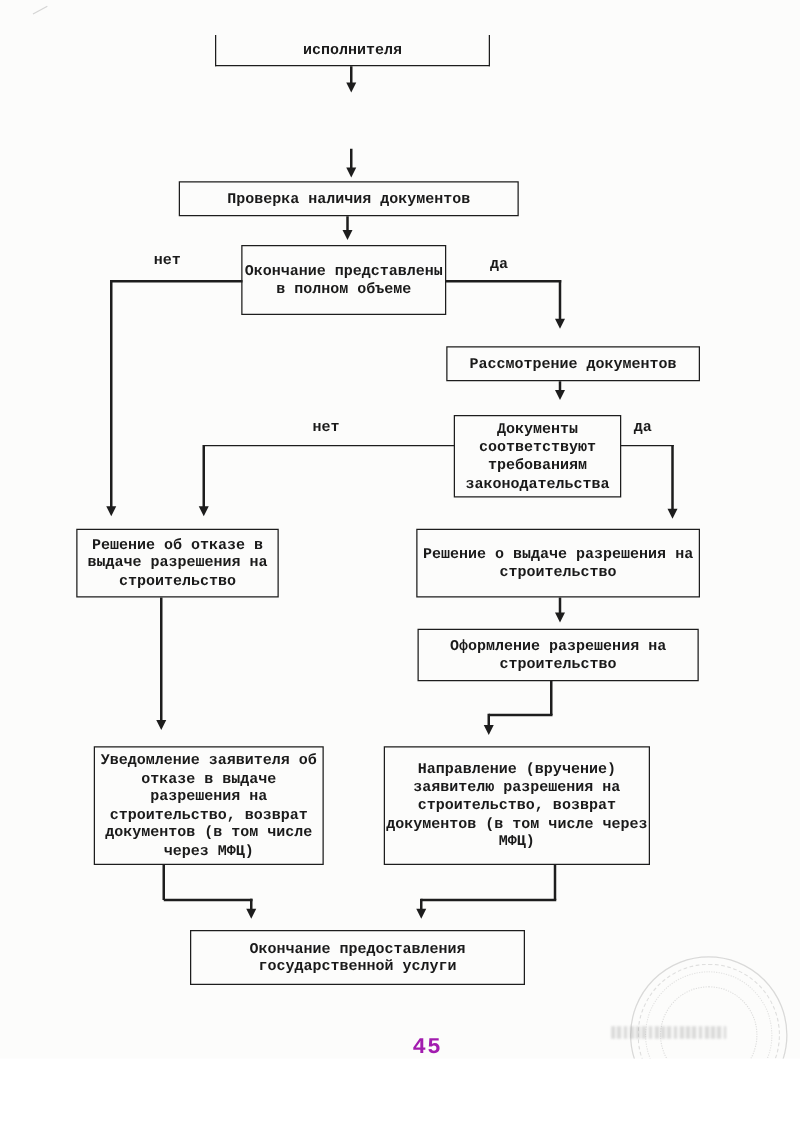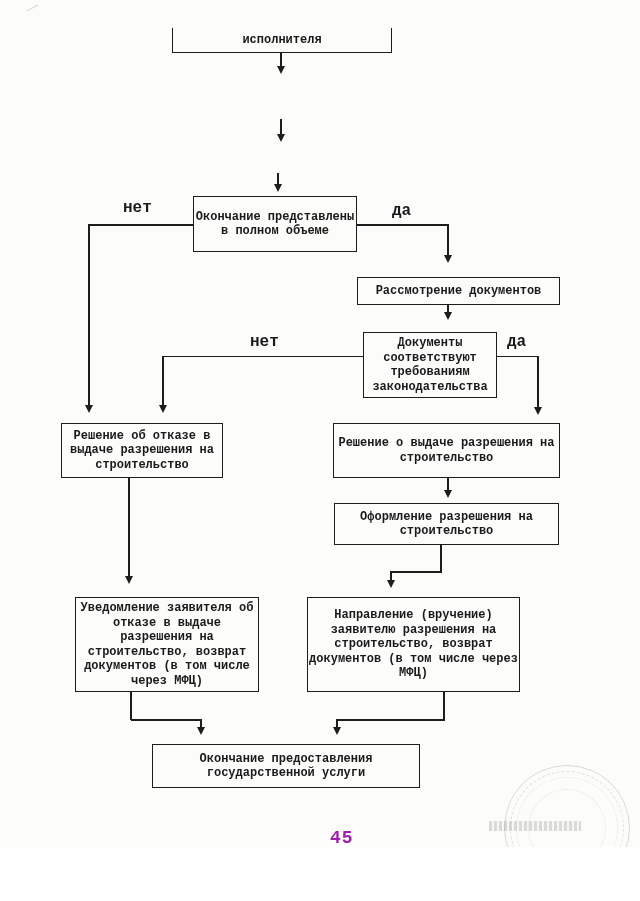--- a/index.html
+++ b/index.html
@@ -17,21 +17,21 @@
     border:1.5px solid #1d1d1d;
     display:flex;align-items:center;justify-content:center;
     text-align:center;
     font-size:12px;line-height:14.5px;font-weight:700;
     white-space:pre;
     letter-spacing:0px;
   }
   .box.noTop{border-top:none;}
   .lbl{
     position:absolute;
-    font-size:16px;font-weight:700;line-height:13px;
+    font-size:12px;font-weight:700;line-height:13px;
     white-space:pre;
   }
   .ln{position:absolute;background:#1d1d1d;}
   .arr{
     position:absolute;width:0;height:0;
     border-left:4.5px solid transparent;
     border-right:4.5px solid transparent;
     border-top:8px solid #1d1d1d;
   }
   .stamp{
@@ -82,20 +82,21 @@
 </head>
 <body>
 
 <div class="page">
 
   <div class="scanmark-top"></div>
 
   <div class="box noTop" style="left:172px;top:28px;width:220px;height:25px;">исполнителя</div>
 
 
+  <div class="box" style="left:143px;top:145px;width:272px;height:28px;">Проверка наличия документов</div>
 
   <div class="box" style="left:193px;top:196px;width:164px;height:56px;">Окончание представлены
 в полном объеме</div>
 
   <div class="box" style="left:357px;top:277px;width:203px;height:28px;">Рассмотрение документов</div>
 
   <div class="box" style="left:363px;top:332px;width:134px;height:66px;">Документы
 соответствуют
 требованиям
 законодательства</div>

